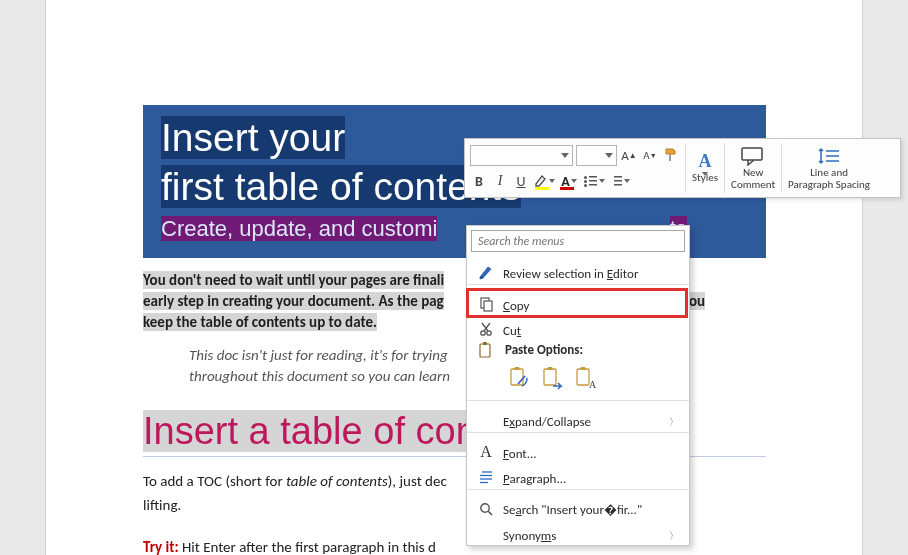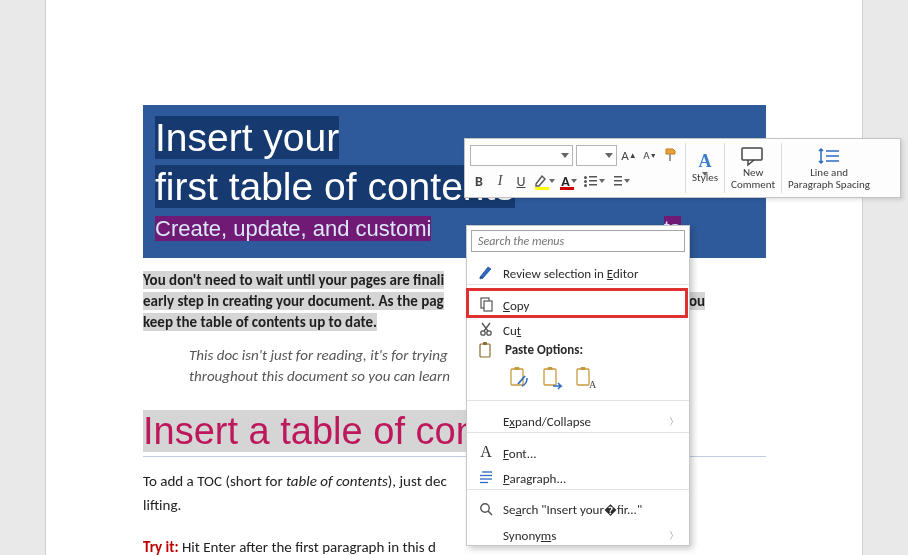--- a/index.html
+++ b/index.html
@@ -25,21 +25,21 @@
   }
   .doc-content {
     position: absolute;
     left: 97px;
     top: 105px;
     width: 623px;
   }
   .blue-banner {
     background: #2e5a9b;
     color: #ffffff;
-    padding: 9px 14px 16px 12px;
+    padding: 9px 14px 16px 18px;
     position: relative;
   }
   .banner-title {
     font-family: "Segoe UI Light", "Segoe UI", sans-serif;
     font-size: 39px;
     font-weight: 300;
     line-height: 1.25;
   }
   .banner-title span.hl {
     background: #163a6f;

